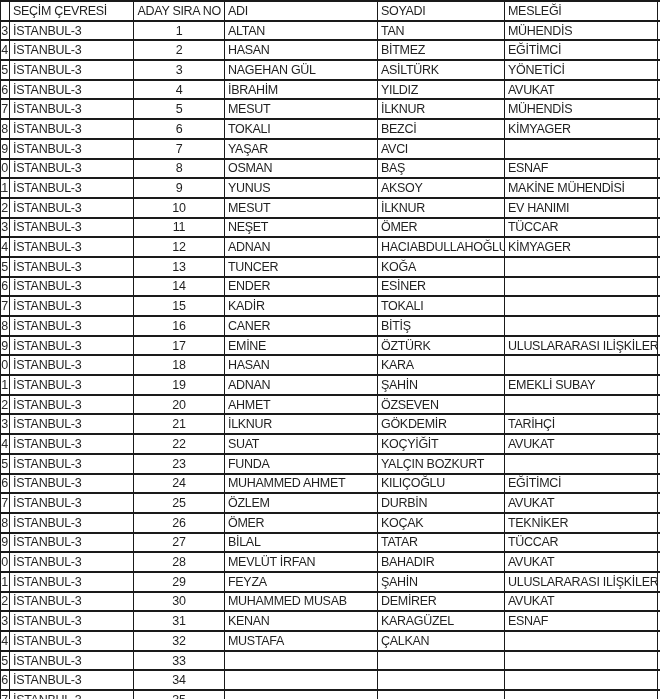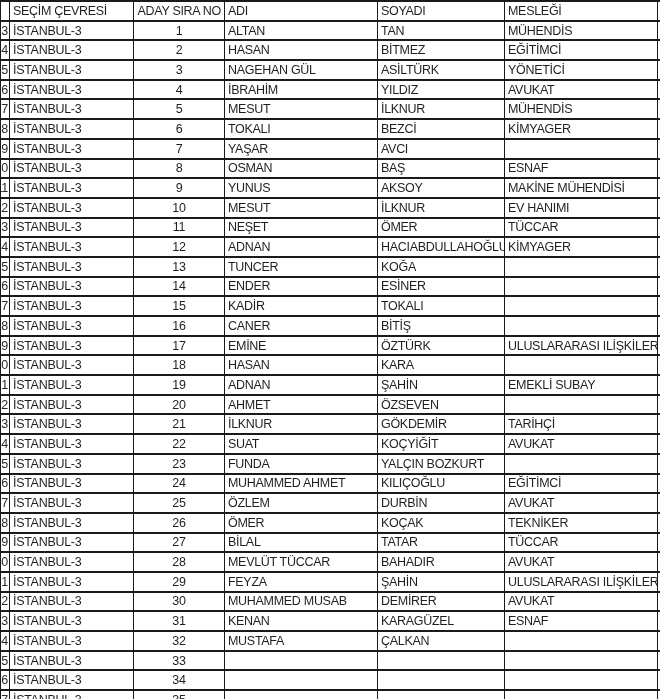--- a/index.html
+++ b/index.html
@@ -318,21 +318,21 @@
     <td class="num">27</td>
     <td>BİLAL</td>
     <td>TATAR</td>
     <td>TÜCCAR</td>
     <td class="extra"></td>
   </tr>
         <tr>
     <td class="rownum">30</td>
     <td>İSTANBUL-3</td>
     <td class="num">28</td>
-    <td>MEVLÜT TÜCCAR</td>
+    <td>MEVLÜT İRFAN</td>
     <td>BAHADIR</td>
     <td>AVUKAT</td>
     <td class="extra"></td>
   </tr>
         <tr>
     <td class="rownum">31</td>
     <td>İSTANBUL-3</td>
     <td class="num">29</td>
     <td>FEYZA</td>
     <td>ŞAHİN</td>

